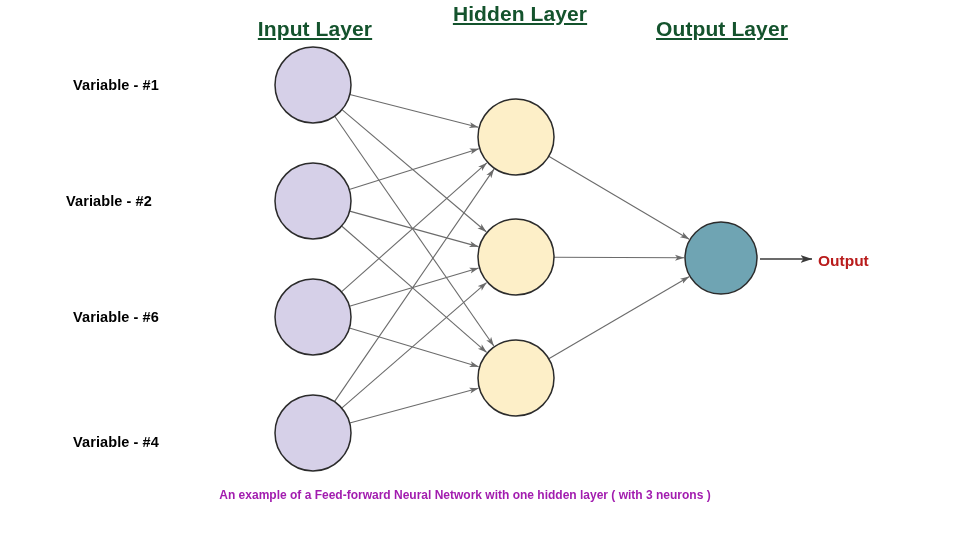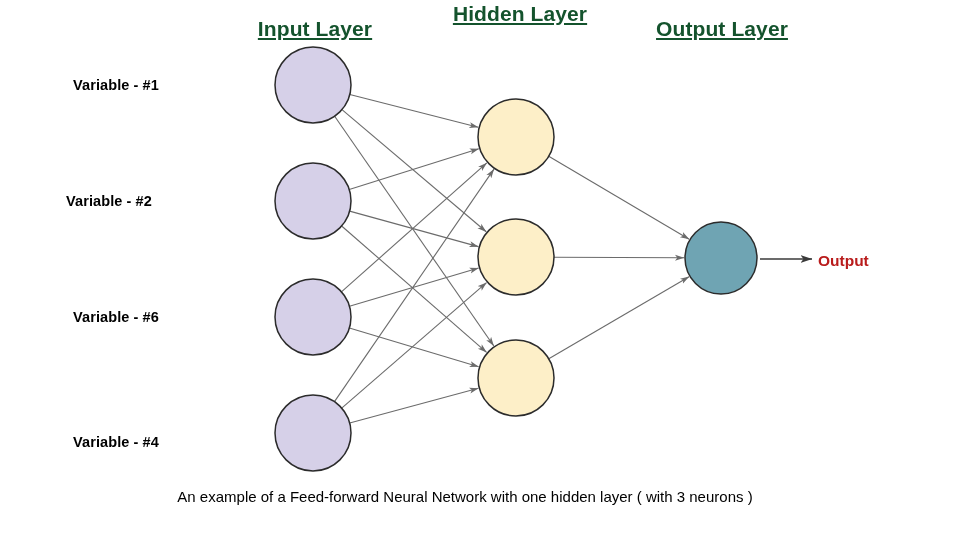--- a/index.html
+++ b/index.html
@@ -48,23 +48,23 @@
     font-family: "Liberation Sans", sans-serif;
     font-size: 15.5px;
     font-weight: bold;
     color: #b91c1c;
     white-space: nowrap;
     transform: translateY(-50%);
   }
   .caption {
     position: absolute;
     font-family: "Liberation Sans", sans-serif;
-    font-size: 15px;
-    font-weight: normal;
-    color: #000000;
+    font-size: 12px;
+    font-weight: bold;
+    color: #a21caf;
     white-space: nowrap;
     transform: translateX(-50%);
   }
 </style>
 </head>
 <body>
 
 <div id="stage">
 
   <svg class="net" viewBox="0 0 960 540">

